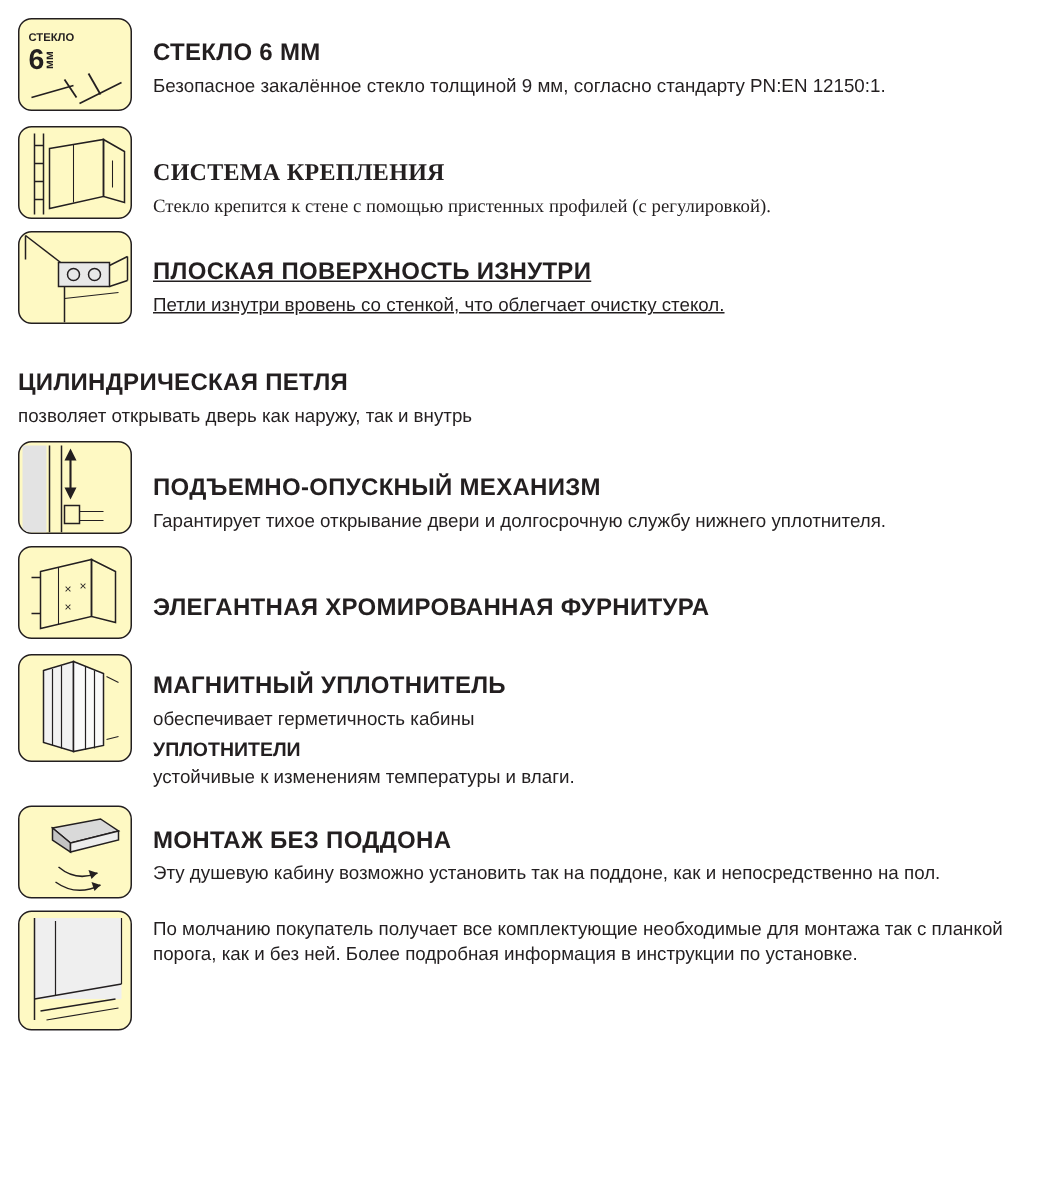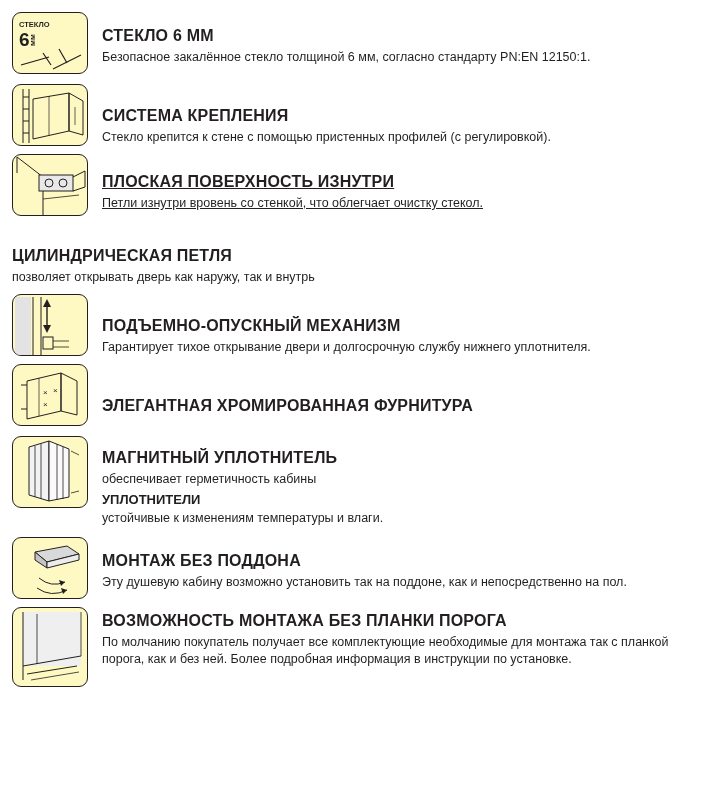--- a/index.html
+++ b/index.html
@@ -54,21 +54,21 @@
     margin: 0;
   }
   .sub-title {
     font-size: 13px;
     font-weight: bold;
     margin: 4px 0 3px 0;
   }
   
   .feature.r1 { margin-bottom: 10px; }
   .feature.r1 .text-col { padding-top: 14px; }
-  .feature.r2 .text-col { padding-top: 22px; }
+  .feature.r2 .text-col { padding-top: 22px; font-family: Liberation Serif, serif; }
   .feature.r3 .text-col { padding-top: 18px; text-decoration: underline; }
   .feature.r4 .text-col { padding-top: 22px; }
   .feature.r5 .text-col { padding-top: 22px; }
   .feature.r6 .text-col { padding-top: 32px; }
   .feature.r7 .text-col { padding-top: 12px; }
   .feature.r8 .text-col { padding-top: 14px; }
   .feature.r9 .text-col { padding-top: 4px; }
   .feature.r6, .feature.r7 { margin-bottom: 10px; }
   .feature.r7 .icon-box { height: 72px; }
   .feature.r9 .icon-box { height: 80px; }
@@ -86,21 +86,21 @@
         <text x="6" y="33" font-family="Liberation Sans, sans-serif" font-size="19" font-weight="bold" fill="#231f20">6</text>
         <text x="22" y="33" font-family="Liberation Sans, sans-serif" font-size="8" font-weight="bold" fill="#231f20" transform="rotate(-90 22 33)">мм</text>
         <line x1="8" y1="52" x2="36" y2="44" stroke="#231f20" stroke-width="1.2"></line>
         <line x1="40" y1="56" x2="68" y2="42" stroke="#231f20" stroke-width="1.2"></line>
         <line x1="30" y1="40" x2="38" y2="52" stroke="#231f20" stroke-width="1.2"></line>
         <line x1="46" y1="36" x2="54" y2="50" stroke="#231f20" stroke-width="1.2"></line>
       </svg>
     </div>
     <div class="text-col">
       <p class="f-title">СТЕКЛО 6 ММ</p>
-      <p class="f-body">Безопасное закалённое стекло толщиной 6 мм, согласно стандарту PN:EN 12150:1.</p>
+      <p class="f-body">Безопасное закалённое стекло толщиной 9 мм, согласно стандарту PN:EN 12150:1.</p>
     </div>
   </div>
 
   <div class="feature r2">
     <div class="icon-box">
       <svg width="76" height="62" viewBox="0 0 76 62">
         <line x1="10" y1="4" x2="10" y2="58" stroke="#231f20" stroke-width="1"></line>
         <line x1="16" y1="4" x2="16" y2="58" stroke="#231f20" stroke-width="1"></line>
         <line x1="10" y1="12" x2="16" y2="12" stroke="#231f20" stroke-width="1"></line>
         <line x1="10" y1="24" x2="16" y2="24" stroke="#231f20" stroke-width="1"></line>
@@ -230,18 +230,17 @@
         <rect x="10" y="4" width="58" height="54" fill="#efefef" stroke="none"></rect>
         <line x1="10" y1="4" x2="10" y2="72" stroke="#231f20" stroke-width="1"></line>
         <line x1="10" y1="58" x2="68" y2="48" stroke="#231f20" stroke-width="1"></line>
         <line x1="68" y1="4" x2="68" y2="48" stroke="#231f20" stroke-width="0.8"></line>
         <line x1="24" y1="6" x2="24" y2="56" stroke="#231f20" stroke-width="0.8"></line>
         <line x1="14" y1="66" x2="64" y2="58" stroke="#231f20" stroke-width="1"></line>
         <line x1="18" y1="72" x2="66" y2="64" stroke="#231f20" stroke-width="0.8"></line>
       </svg>
     </div>
     <div class="text-col">
-      <p class="f-title">ВОЗМОЖНОСТЬ МОНТАЖА БЕЗ ПЛАНКИ ПОРОГА</p>
       <p class="f-body">По молчанию покупатель получает все комплектующие необходимые для монтажа так с планкой порога, как и без ней. Более подробная информация в инструкции по установке.</p>
     </div>
   </div>
 
 </div>
 
 </body></html>

